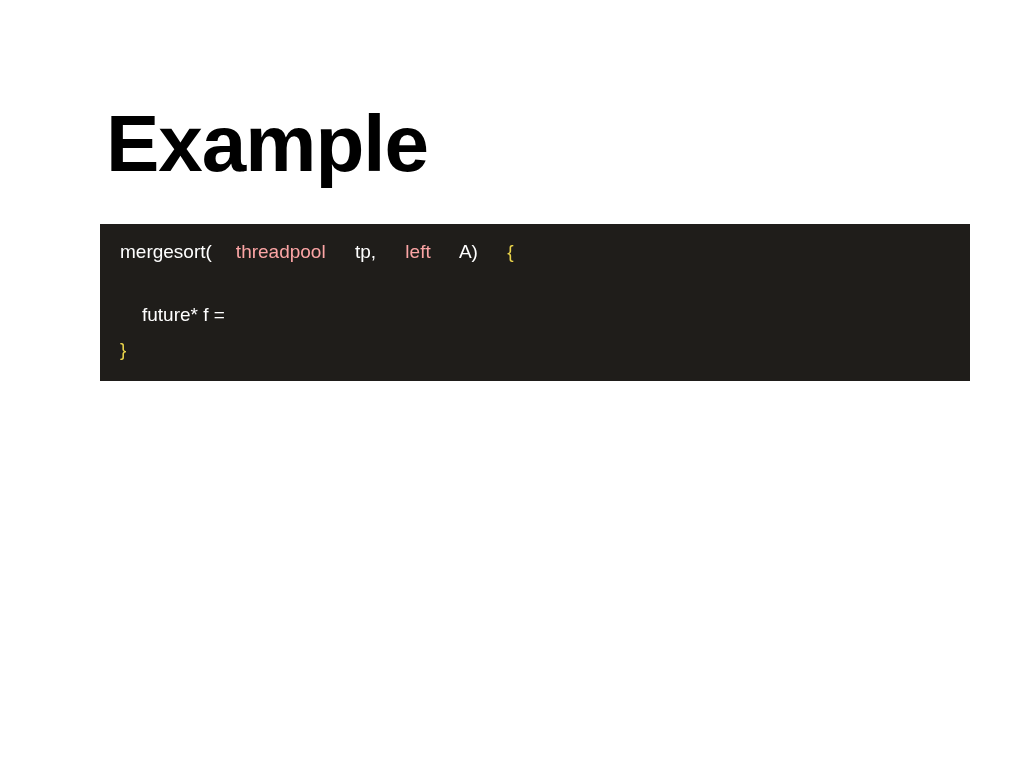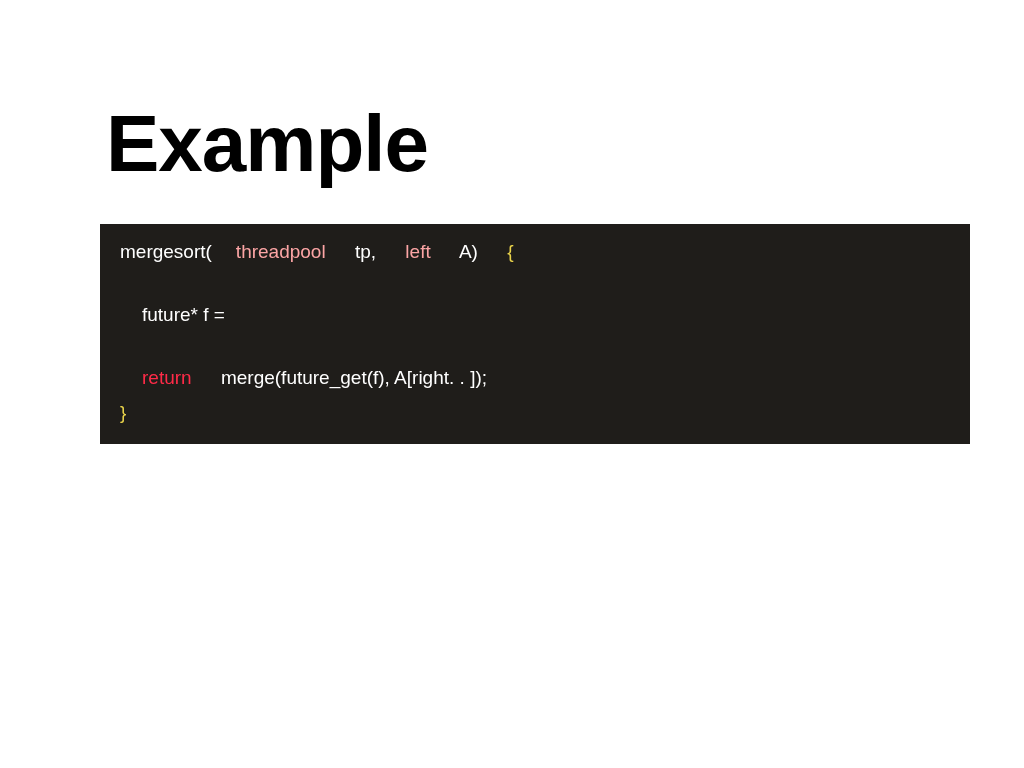--- a/index.html
+++ b/index.html
@@ -27,16 +27,15 @@
 </style>
 </head>
 <body>
 
 <div class="slide">
   <div class="title">Example</div>
 
   <div class="codebox">
     <div class="codeline"><span>mergesort(</span><span class="kw-type">threadpool</span><span> tp, </span><span class="kw-type">left</span><span> A) </span><span class="brace">{</span></div>
     <div class="codeline i1"><span>future* f =</span></div>
-    <div class="codeline i1"><span class="kw-ret">return</span><span> merge(future_get(f), A[right. . ]);</span></div>
     <div class="codeline"><span class="brace">}</span></div>
   </div>
 </div>
 
 </body></html>

